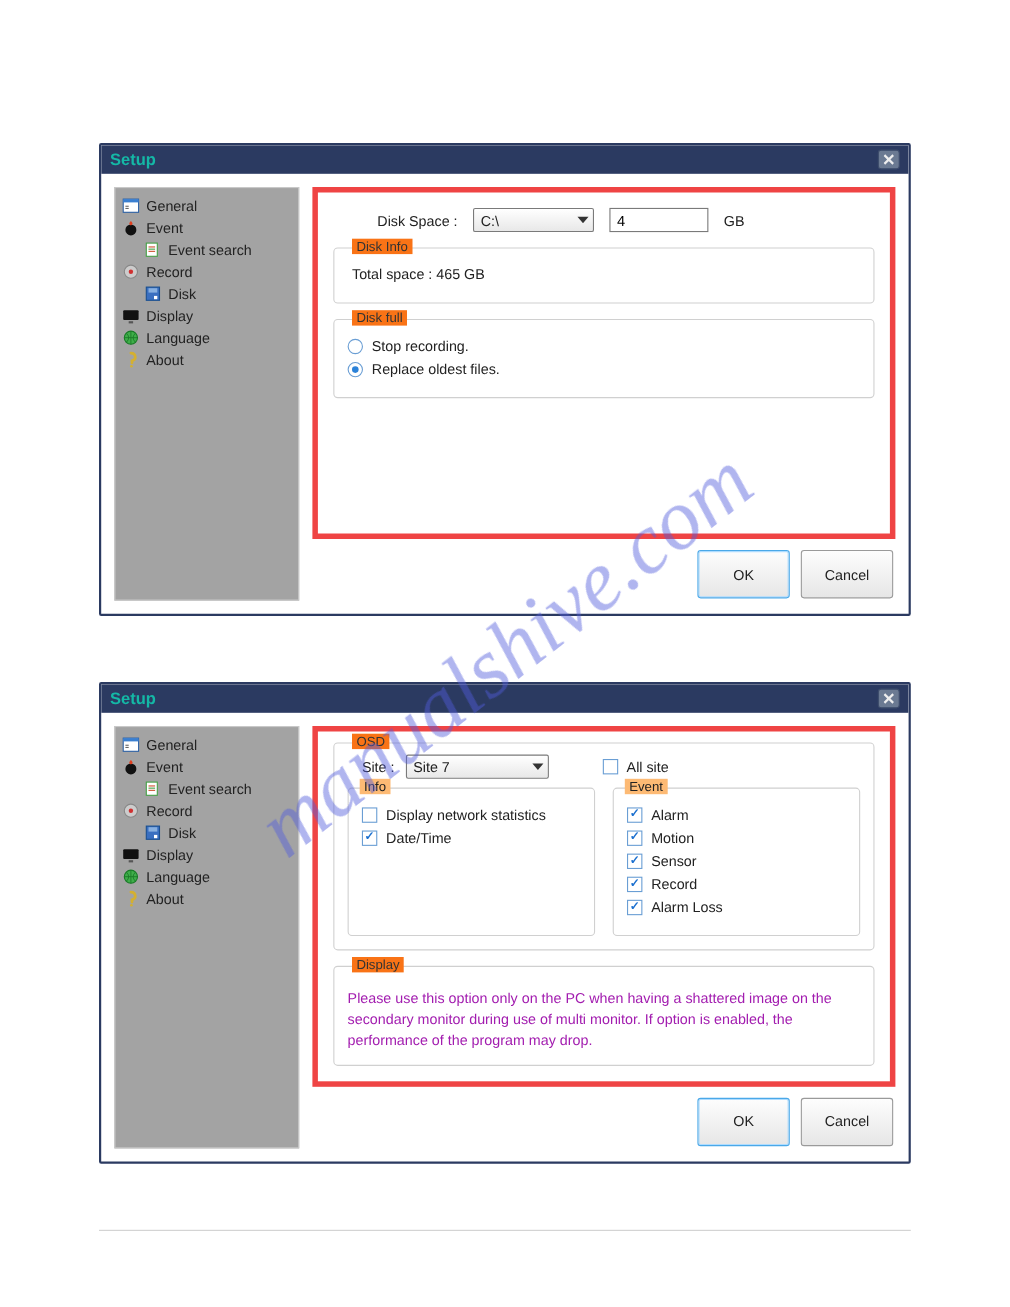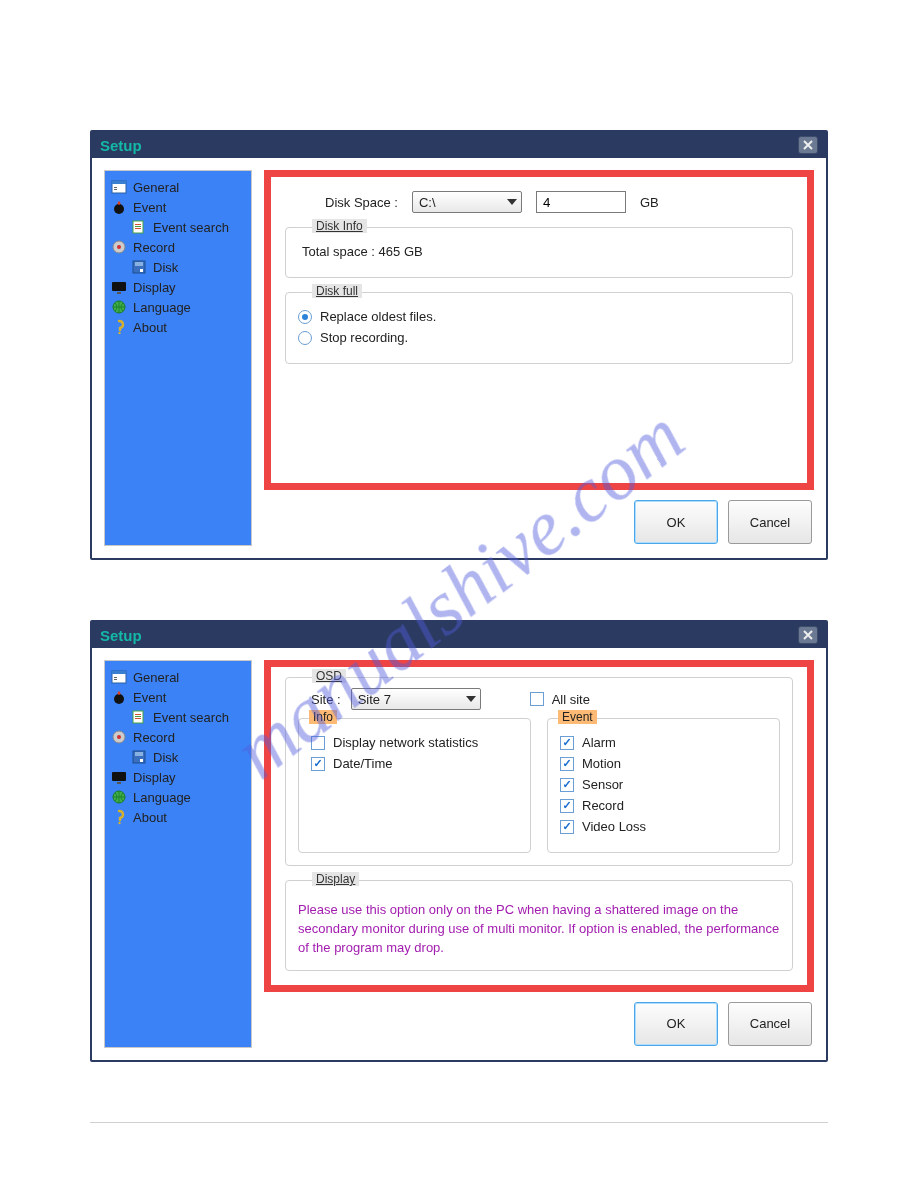--- a/index.html
+++ b/index.html
@@ -40,45 +40,45 @@
     font-size: 12px;
     font-weight: bold;
     cursor: pointer;
   }
   .dlg-body {
     padding: 12px;
     display: flex;
     gap: 12px;
   }
   .sidebar {
-    width: 148px;
+    width: 168px;
     min-height: 320px;
     border: 1px solid #c8c8c8;
-    background: #3b82f6;
+    background: #a3a3a3;
     padding: 6px 4px;
     text-align: center;
   }
   .tree-item {
     display: flex;
     align-items: center;
     gap: 6px;
     padding: 2px 2px;
     cursor: pointer;
     white-space: nowrap;
   }
   .tree-item.child { padding-left: 22px; }
   .ico { width: 16px; height: 16px; flex: 0 0 16px; display:inline-flex; align-items:center; justify-content:center; }
   .content-col {
     flex: 1;
     display: flex;
     flex-direction: column;
   }
   .content {
     flex: 1;
-    border: 7px solid #ef4444;
+    border: 5px solid #ef4444;
     padding: 10px 14px 14px 14px;
   }
   .row { display: flex; align-items: center; gap: 10px; margin-left: 13px; }
   .label { color: #222; }
   .combo {
     border: 1px solid #7a7a7a;
     background: linear-gradient(#fff,#e8e8e8);
     height: 22px;
     font-size: 13px;
     padding: 1px 20px 1px 6px;
@@ -101,26 +101,25 @@
   }
   .fieldset {
     border: 1px solid #d0d0d0;
     border-radius: 4px;
     margin-top: 14px;
     padding: 10px 12px 12px 12px;
     position: relative;
   }
   .fieldset > .legend {
     position: absolute;
-    top: -9px; left: 26px;
-    background: #e5e5e5;
+    top: -9px; left: 16px;
+    background: #f97316;
     padding: 0 4px;
     font-size: 12px;
     color: #333;
-    text-decoration: underline;
   }
   .radio-row, .check-row {
     display:flex; align-items:center; gap:8px;
     margin: 6px 0;
   }
   .radio {
     width:14px;height:14px;border-radius:50%;
     border:1px solid #6a9ed4;
     background:#fff;
     display:inline-flex;align-items:center;justify-content:center;
@@ -285,28 +284,28 @@
         <div class="fieldset">
           <span class="legend">Disk Info</span>
           <div style="padding:2px 4px;">
             <div style="margin:4px 0;">Total space : 465 GB</div>
           </div>
         </div>
 
         <div class="fieldset">
           <span class="legend">Disk full</span>
           <div class="radio-row">
+            <span class="radio"></span>
+            <span>Stop recording.</span>
+          </div>
+          <div class="radio-row">
             <span class="radio">
                   <span class="dot"></span>
                 </span>
             <span>Replace oldest files.</span>
-          </div>
-          <div class="radio-row">
-            <span class="radio"></span>
-            <span>Stop recording.</span>
           </div>
         </div>
       </div>
 
       <div class="btn-row">
         <div class="btn primary">OK</div>
         <div class="btn">Cancel</div>
       </div>
     </div>
   </div>
@@ -444,21 +443,21 @@
               <div class="check-row">
                 <span class="checkbox">✓</span>
                 <span>Sensor</span>
               </div>
               <div class="check-row">
                 <span class="checkbox">✓</span>
                 <span>Record</span>
               </div>
               <div class="check-row">
                 <span class="checkbox">✓</span>
-                <span>Video Loss</span>
+                <span>Alarm Loss</span>
               </div>
             </div>
           </div>
         </div>
 
         <div class="fieldset">
           <span class="legend">Display</span>
           <div class="note">Please use this option only on the PC when having a shattered image on the secondary monitor during use of multi monitor. If option is enabled, the performance of the program may drop.</div>
         </div>
       </div>

